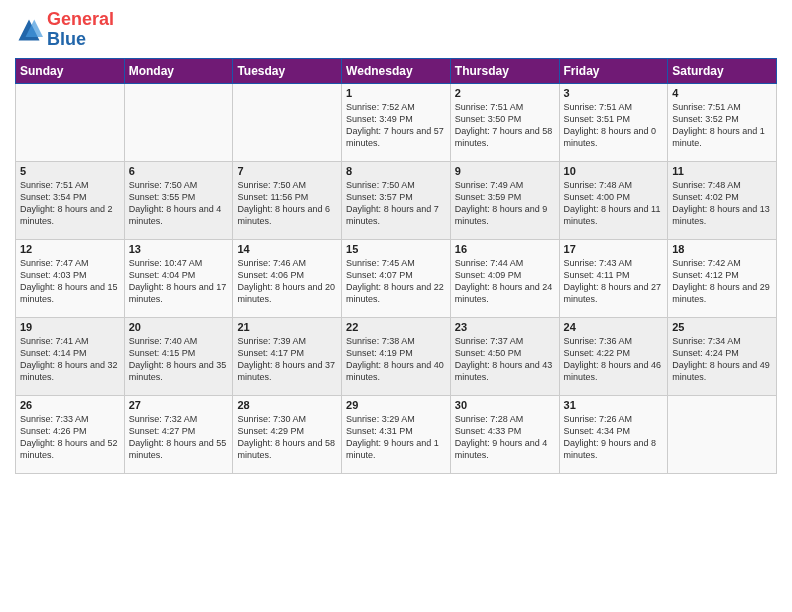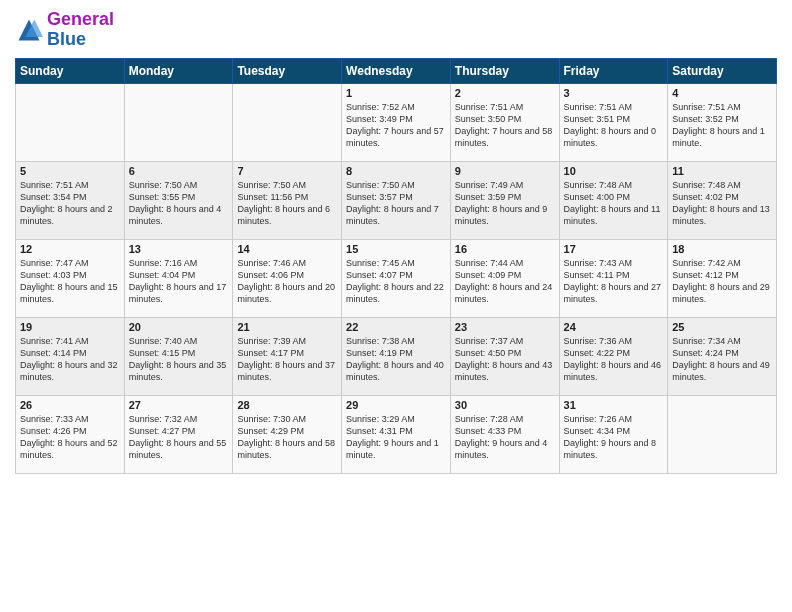--- a/index.html
+++ b/index.html
@@ -25,21 +25,21 @@
     .logo {
       display: flex;
       align-items: center;
       gap: 4px;
     }
     .logo-text {
       font-size: 18px;
       font-weight: bold;
       line-height: 1.1;
     }
-    .logo-general { color: #a21caf; margin-top: 12px; }
+    .logo-general { color: #ef4444; margin-top: 12px; }
     .logo-blue { color: #2266aa; }
     .logo-icon {
       width: 28px;
       height: 28px;
     }
     .title-block {
       text-align: right;
     }
     .calendar-title {
       font-size: 32px;
@@ -50,21 +50,21 @@
     .calendar-subtitle {
       font-size: 14px;
       color: #444;
     }
     .calendar {
       width: 100%;
       border-collapse: collapse;
       font-size: 10px;
     }
     .calendar thead tr th {
-      background: #0c4a6e;
+      background: #701a75;
       color: #fff;
       padding: 5px 4px;
       text-align: left;
       font-size: 12px;
       font-weight: bold;
       border: 1px solid #1a55aa;
     }
     .calendar tbody tr td {
       border: 1px solid #ccc;
       vertical-align: top;
@@ -199,21 +199,21 @@
         </tr>
         <tr>
           <td>
             <div class="day-number">12</div>
             <div class="day-info">Sunrise: 7:47 AM
 Sunset: 4:03 PM
 Daylight: 8 hours and 15 minutes.</div>
           </td>
           <td>
             <div class="day-number">13</div>
-            <div class="day-info">Sunrise: 7:16 AM
+            <div class="day-info">Sunrise: 10:47 AM
 Sunset: 4:04 PM
 Daylight: 8 hours and 17 minutes.</div>
           </td>
           <td>
             <div class="day-number">14</div>
             <div class="day-info">Sunrise: 7:46 AM
 Sunset: 4:06 PM
 Daylight: 8 hours and 20 minutes.</div>
           </td>
           <td>

